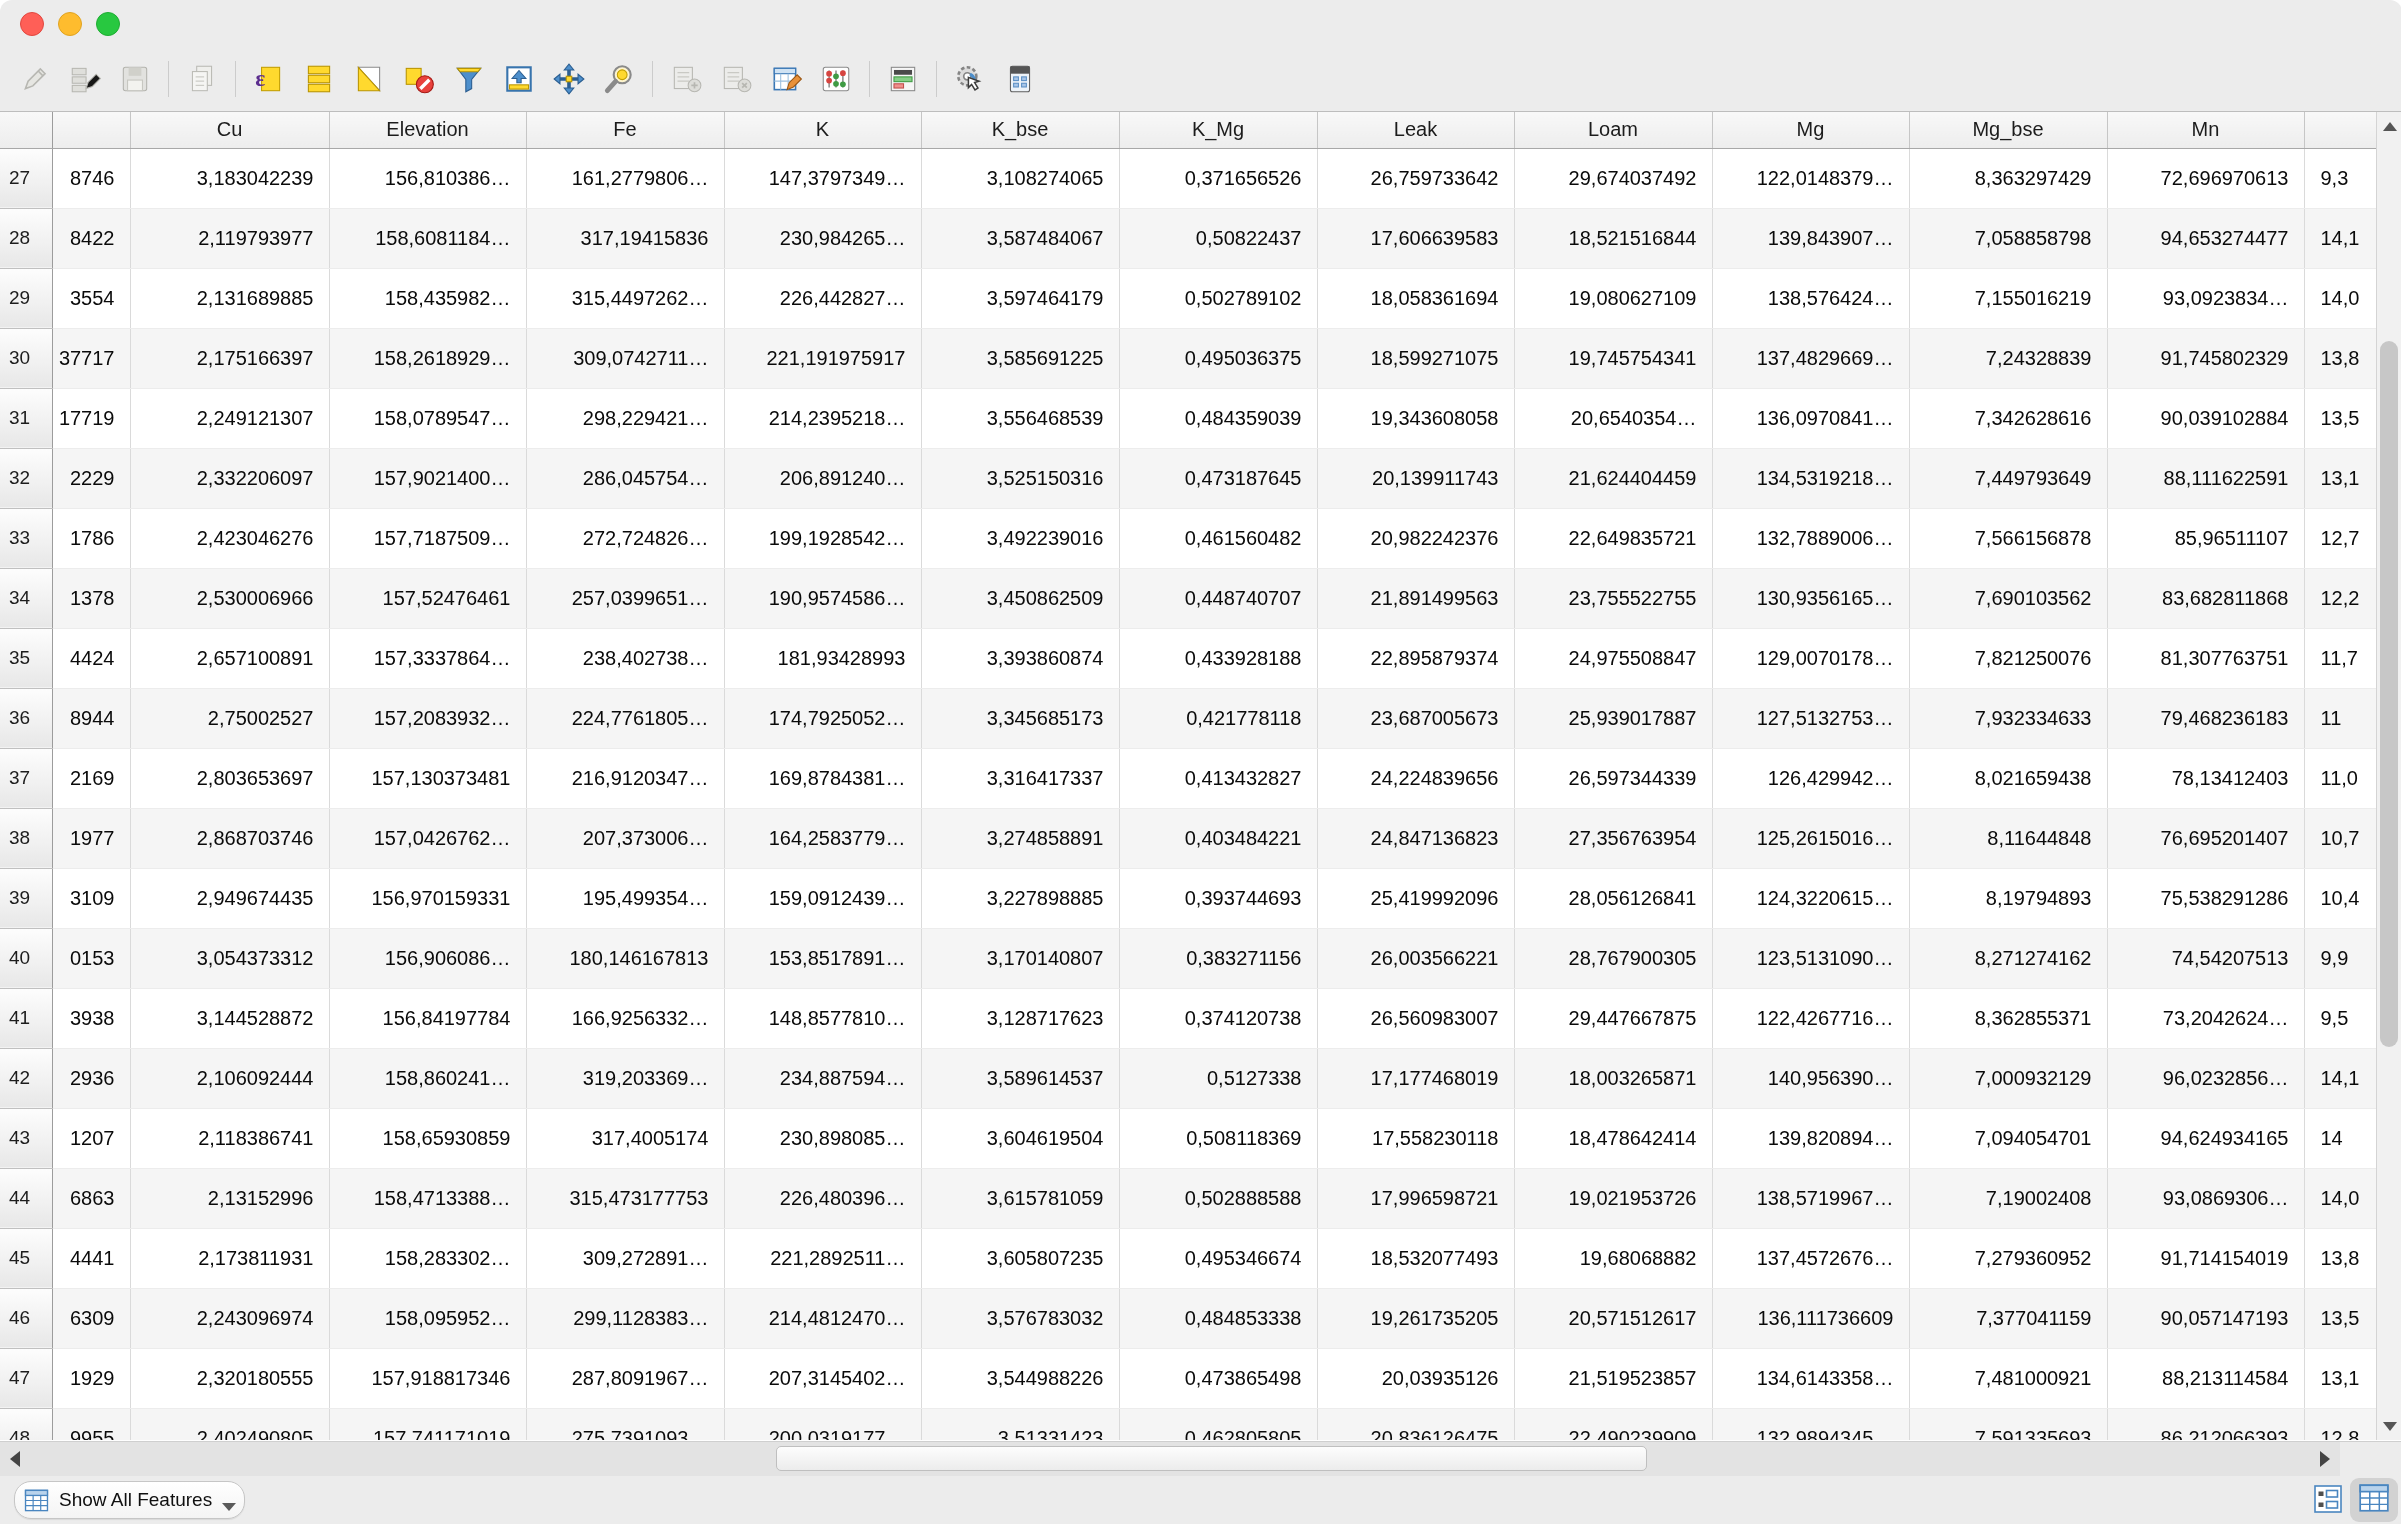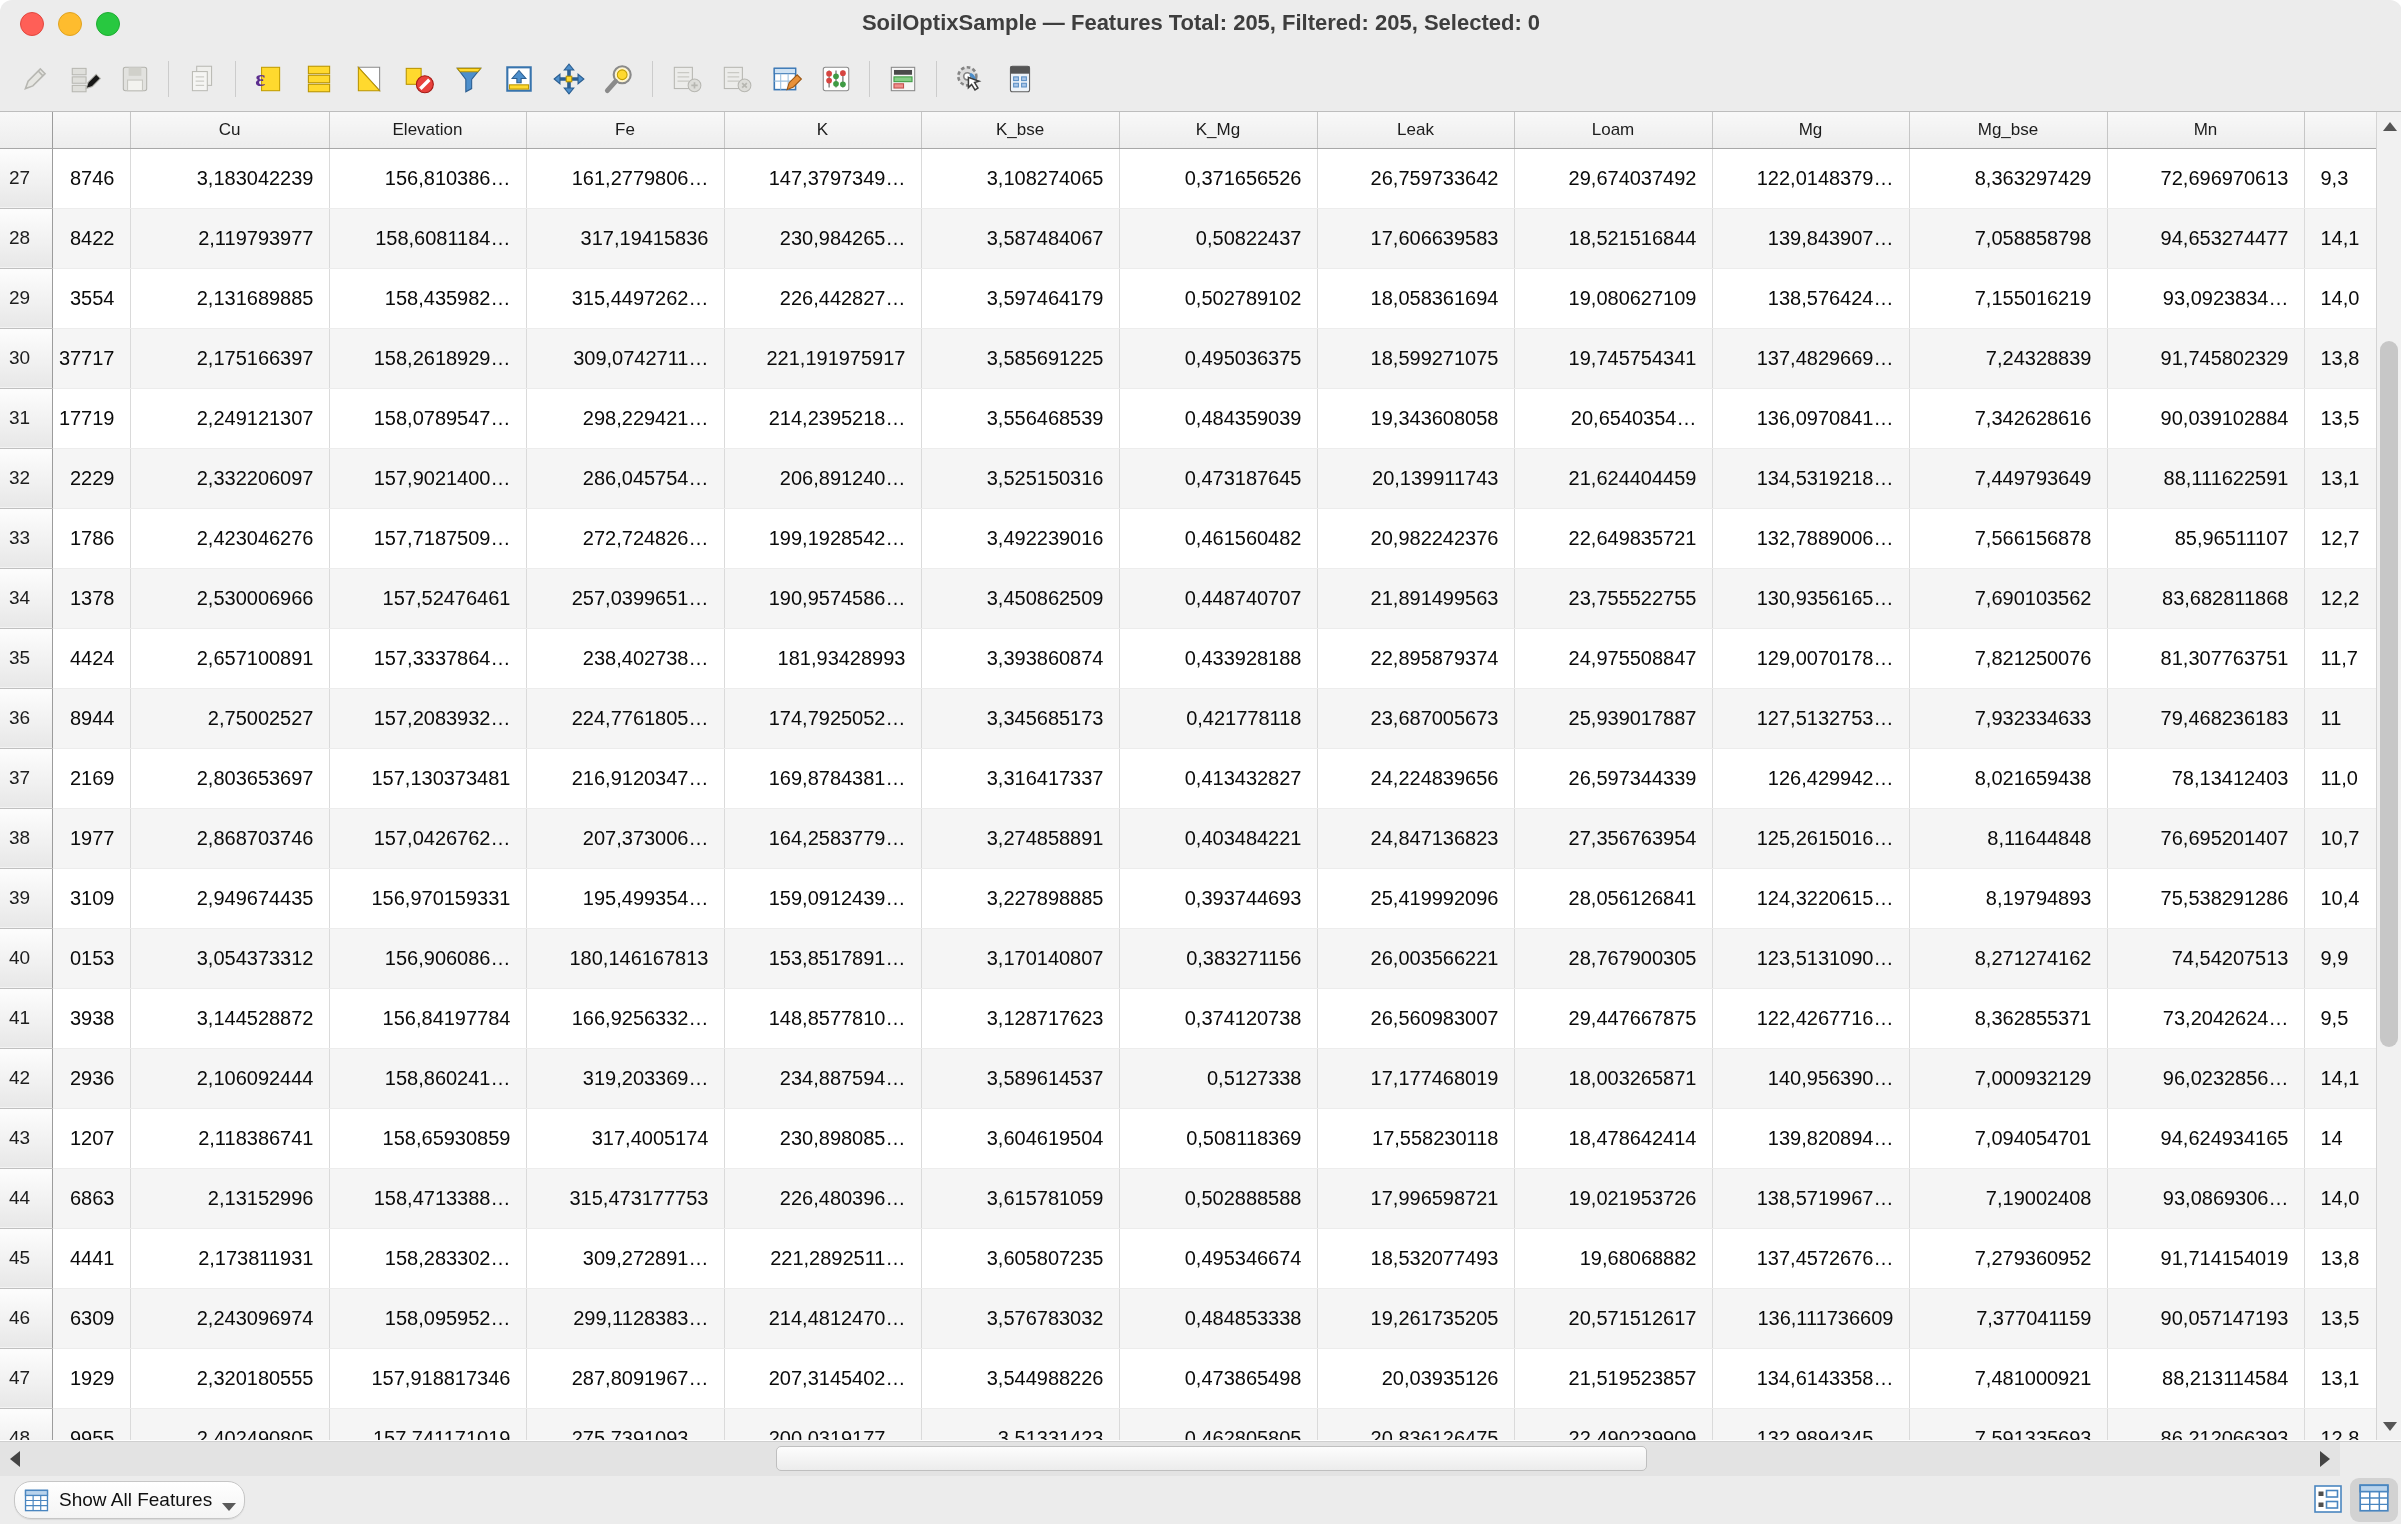--- a/index.html
+++ b/index.html
@@ -33,21 +33,21 @@
   
   .table-wrap{
     position:absolute;left:0;top:112px;width:2376px;height:1328px;
     overflow:hidden;background:#fff;
   }
   table{border-collapse:collapse;table-layout:fixed;width:2502px;}
   th,td{box-sizing:border-box;white-space:nowrap;overflow:hidden;}
   thead th{
     height:36px;background:linear-gradient(#f8f8f8,#ededed);
     border-right:1px solid #c6c6c6;border-bottom:1px solid #a8a8a8;
-    font-size:17px;font-weight:400;color:#1c1c1c;text-align:center;padding:0 4px;
+    font-size:20px;font-weight:400;color:#1c1c1c;text-align:center;padding:0 4px;
   }
   thead th.corner{border-right:1px solid #9c9c9c;}
   tbody td{height:60px;font-size:20px;color:#0a0a0a;
     border-right:1px solid #dadada;border-bottom:1px solid #ececec;
     text-align:right;padding:0 15px 0 4px;background:#fff;}
   tr.alt td{background:#f5f5f5;}
   td.rownum,th.rowhdr{
     width:52px;background:linear-gradient(#fdfdfd,#e7e7e7);
     border-right:1px solid #9c9c9c;border-bottom:1px solid #c0c0c0;border-top:1px solid #fff;
     font-size:19px;color:#1c1c1c;text-align:left;padding:0 0 0 9px;font-weight:400;margin-top:36px;
@@ -94,21 +94,20 @@
 </style>
 </head>
 <body>
 
 <div class="titlebar">
   <div class="traffic">
     <span class="light red"></span>
     <span class="light yellow"></span>
     <span class="light green"></span>
   </div>
-  <div class="wtitle">SoilOptixSample — Features Total: 205, Filtered: 205, Selected: 0</div>
 </div>
 
 <div class="toolbar" id="toolbar">
     <div class="tb-btn" style="opacity: 0.9;">
       <svg viewBox="0 0 32 32" width="34" height="34" xmlns="http://www.w3.org/2000/svg">
         <path d="M7 25l2.5-7L21 6.5 25.5 11 14 22.5 7 25z" fill="#e6e6e1" stroke="#b2b2ac" stroke-width="1.5"></path>
         <path d="M19 8.5l4.5 4.5" stroke="#b2b2ac" stroke-width="1.5"></path>
       </svg>
     </div>
     <div class="tb-btn" style="opacity: 0.9;">

